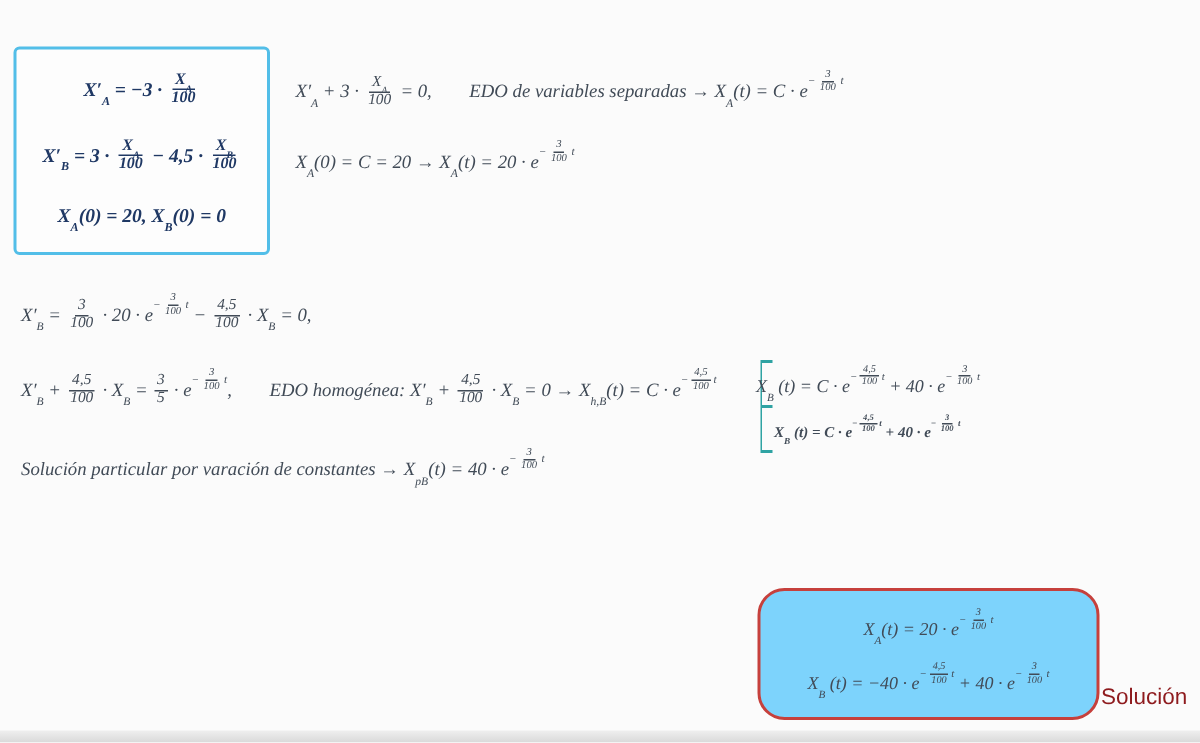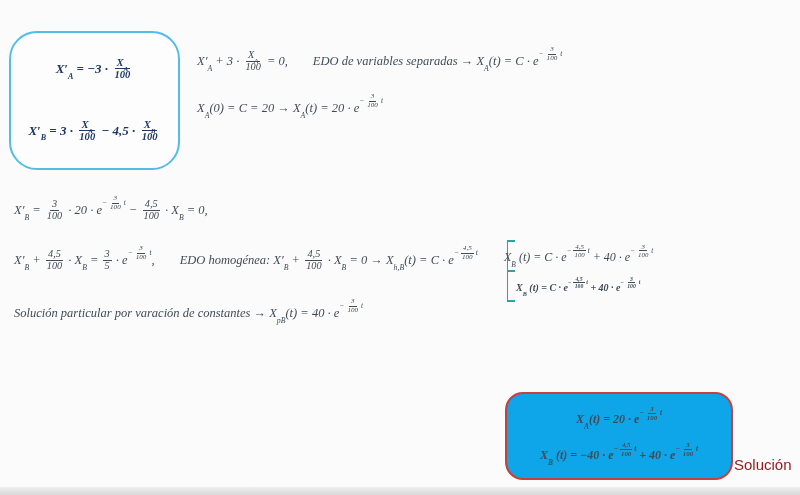--- a/index.html
+++ b/index.html
@@ -27,21 +27,21 @@
   }
   .fn{display:block;border-bottom:1px solid currentColor;padding:0 2px;}
   .fd{display:block;padding:0 2px;}
   sup{font-size:60%;line-height:0;position:relative;top:-0.45em;}
   sup .fr{font-size:0.95em;}
   sub{font-size:62%;line-height:0;position:relative;top:0.28em;}
   
   .blue-box{
     position:absolute;left:9px;top:31px;width:171px;height:139px;
     border:2.5px solid var(--box_blue,#52BEE8);
-    border-radius:28px;background:#fdfdfd;
+    border-radius:4px;background:#fdfdfd;
     display:flex;flex-direction:column;justify-content:space-around;align-items:center;
     box-sizing:border-box;padding:6px 4px;
   }
   .blue-box .mline{
     position:static;color:var(--math_navy,#1F3864);
     font-weight:bold;font-size:13px;
   }
   
   .bracket{
     position:absolute;left:507px;top:240px;width:9px;height:62px;
@@ -51,23 +51,23 @@
     position:absolute;left:0;width:7px;height:1.6px;
     background:var(--bracket_teal,#2FA3A3);
   }
   .tick.t-top{top:0;}
   .tick.t-mid{top:30px;}
   .tick.t-bot{bottom:0;}
   
   .red-box{
     position:absolute;left:505px;top:392px;width:228px;height:88px;
     border:2px solid var(--box_red,#C6403C);
-    border-radius:18px;background:#0ea5e9;
+    border-radius:18px;background:#7dd3fc;
     display:flex;flex-direction:column;justify-content:space-around;align-items:center;
-    box-sizing:border-box;padding:6px 4px;font-weight:bold;
+    box-sizing:border-box;padding:6px 4px;
   }
   .red-box .mline{position:static;font-size:12px;}
   
   .solucion{
     position:absolute;left:734px;top:456px;
     font-family:"Liberation Sans","DejaVu Sans",sans-serif;
     font-weight:normal;font-size:15px;
     color:var(--solution_red,#8E1B1E);
   }
   
@@ -77,20 +77,21 @@
   }
 </style>
 </head>
 <body>
 
 <div class="slide">
 
   <div class="blue-box">
     <div class="mline">X′<sub>A</sub> = −3 · <span class="fr"><span class="fn">X<sub>A</sub></span><span class="fd">100</span></span></div>
     <div class="mline">X′<sub>B</sub> = 3 · <span class="fr"><span class="fn">X<sub>A</sub></span><span class="fd">100</span></span> − 4,5 · <span class="fr"><span class="fn">X<sub>B</sub></span><span class="fd">100</span></span></div>
+    <div class="mline">X<sub>A</sub>(0) = 20, X<sub>B</sub>(0) = 0</div>
   </div>
 
   <div class="mline" style="left:197px;top:50px;">X′<sub>A</sub> + 3 · <span class="fr"><span class="fn">X<sub>A</sub></span><span class="fd">100</span></span> = 0,        EDO de variables separadas → X<sub>A</sub>(t) = C · e<sup>−<span class="fr"><span class="fn">3</span><span class="fd">100</span></span>t</sup></div>
   <div class="mline" style="left:197px;top:97px;">X<sub>A</sub>(0) = C = 20 → X<sub>A</sub>(t) = 20 · e<sup>−<span class="fr"><span class="fn">3</span><span class="fd">100</span></span>t</sup></div>
 
   <div class="mline" style="left:14px;top:199px;">X′<sub>B</sub> = <span class="fr"><span class="fn">3</span><span class="fd">100</span></span> · 20 · e<sup>−<span class="fr"><span class="fn">3</span><span class="fd">100</span></span>t</sup> − <span class="fr"><span class="fn">4,5</span><span class="fd">100</span></span> · X<sub>B</sub> = 0,</div>
   <div class="mline" style="left:14px;top:249px;">X′<sub>B</sub> + <span class="fr"><span class="fn">4,5</span><span class="fd">100</span></span> · X<sub>B</sub> = <span class="fr"><span class="fn">3</span><span class="fd">5</span></span> · e<sup>−<span class="fr"><span class="fn">3</span><span class="fd">100</span></span>t</sup>,        EDO homogénea: X′<sub>B</sub> + <span class="fr"><span class="fn">4,5</span><span class="fd">100</span></span> · X<sub>B</sub> = 0 → X<sub>h,B</sub>(t) = C · e<sup>−<span class="fr"><span class="fn">4,5</span><span class="fd">100</span></span>t</sup></div>
   <div class="mline" style="left:14px;top:302px;">Solución particular por varación de constantes → X<sub>pB</sub>(t) = 40 · e<sup>−<span class="fr"><span class="fn">3</span><span class="fd">100</span></span>t</sup></div>
 
   <div class="bracket">

